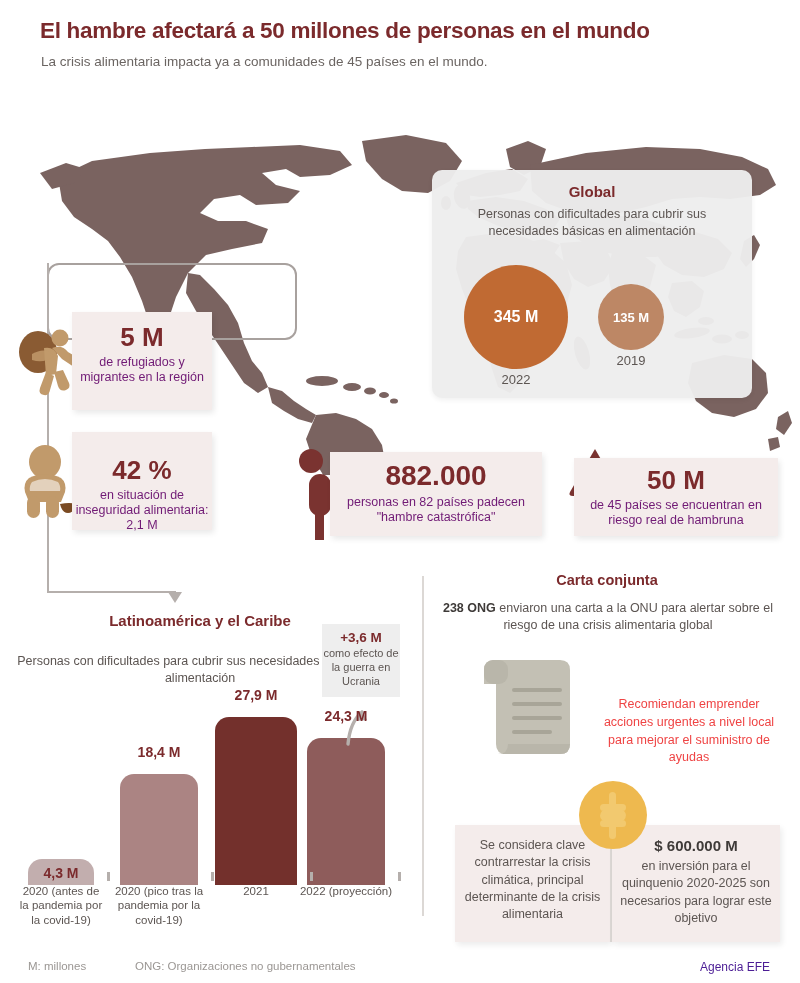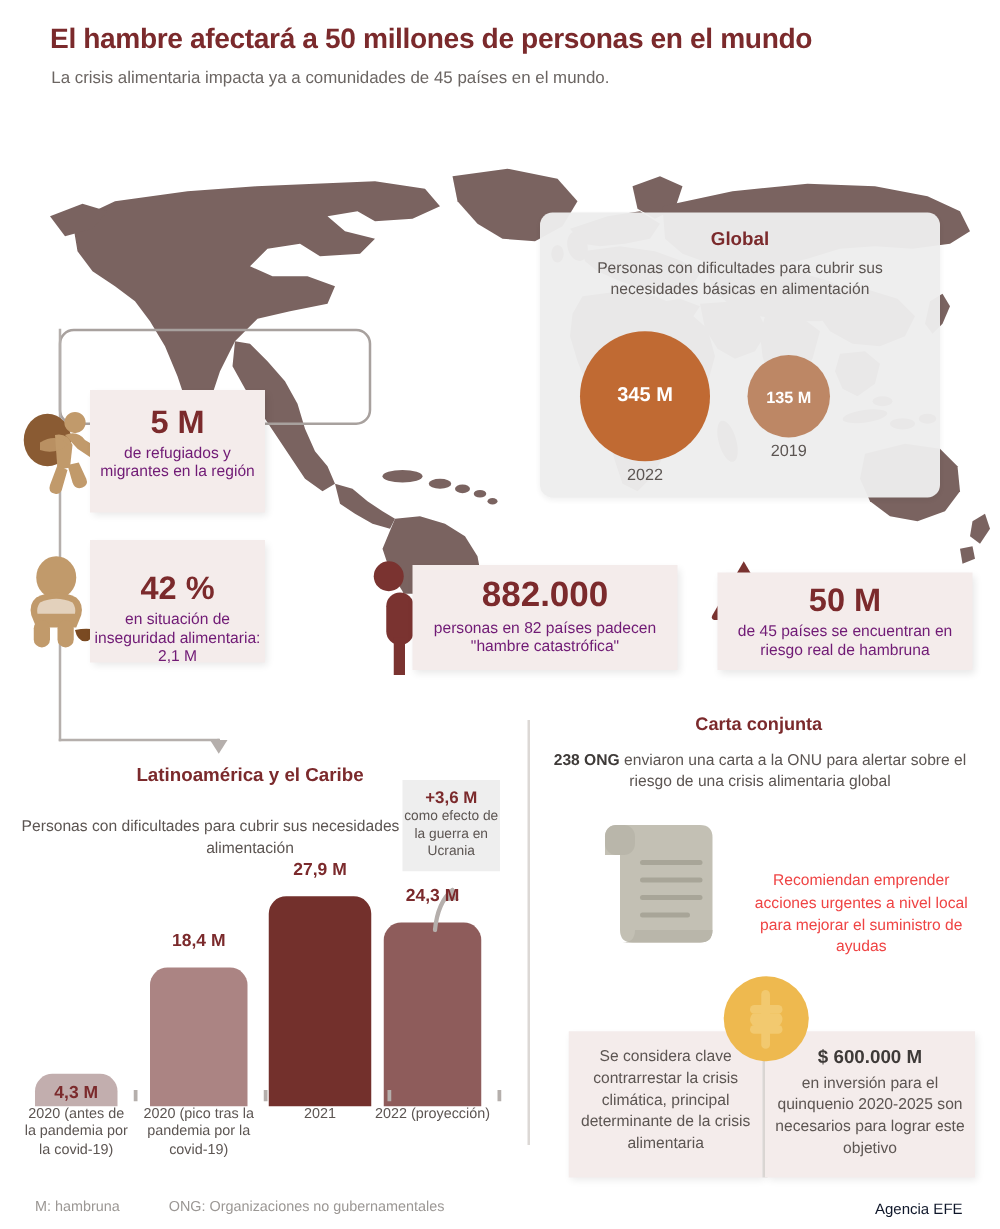--- a/index.html
+++ b/index.html
@@ -196,21 +196,21 @@
     position: absolute; left: 610px; top: 825px; width: 4px; height: 117px;
     background: #dcd8d5;
   }
 
   
   .foot {
     position: absolute; top: 960px; font-size: 11.5px; color: #9b9794;
   }
   #foot-m   { left: 28px; }
   #foot-ong { left: 135px; }
-  #foot-efe { left: 700px; font-size: 12px; color: #0f172a; }
+  #foot-efe { left: 700px; font-size: 12px; color: #4c1d95; }
 </style>
 </head>
 <body>
 
 <div class="root">
 
   <div class="title">El hambre afectará a 50 millones de personas en el mundo</div>
   <div class="subtitle">La crisis alimentaria impacta ya a comunidades de 45 países en el mundo.</div>
 
   <div class="map-wrap">
@@ -416,21 +416,21 @@
       <circle cx="35" cy="35" r="34" fill="#eeb94f"></circle>
       <g fill="#f2c96f">
         <rect x="22" y="24" width="26" height="7" rx="3.5"></rect>
         <rect x="22" y="40" width="26" height="7" rx="3.5"></rect>
         <rect x="31" y="12" width="7" height="47" rx="3.5"></rect>
         <path d="M24 31 q-4 5 0 9 l22 0 q4 -5 0 -9 z"></path>
       </g>
     </svg>
   </div>
 
-  <div class="foot" id="foot-m">M: hambruna</div>
+  <div class="foot" id="foot-m">M: millones</div>
   <div class="foot" id="foot-ong">ONG: Organizaciones no gubernamentales</div>
   <div class="foot" id="foot-efe">Agencia EFE</div>
 
 <div class="bar-value" style="left: 28px; width: 66px; top: 829.061px; margin-top: 36px;">4,3 M</div>
     <div class="bar-label" style="left: 18px; width: 86px; top: 884px;">2020 (antes de la pandemia por la covid-19)</div>
     <div class="tick" style="left: 107px;"></div>
     <div class="bar-value" style="left: 120px; width: 78px; top: 744.006px;">18,4 M</div>
     <div class="bar-label" style="left: 110px; width: 98px; top: 884px;">2020 (pico tras la pandemia por la covid-19)</div>
     <div class="tick" style="left: 211px;"></div>
     <div class="bar-value" style="left: 215px; width: 82px; top: 686.7px;">27,9 M</div>

